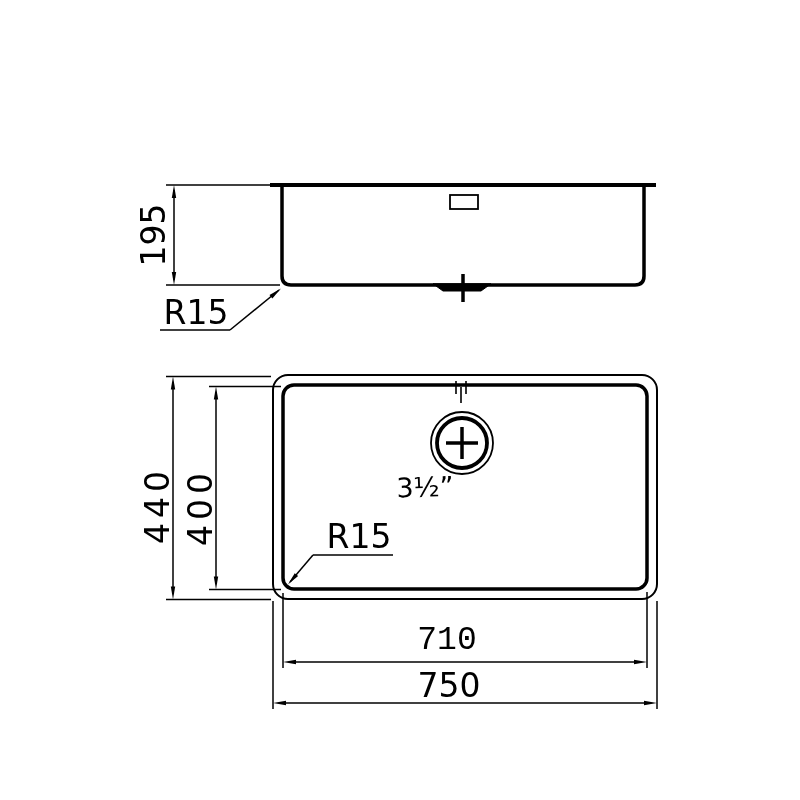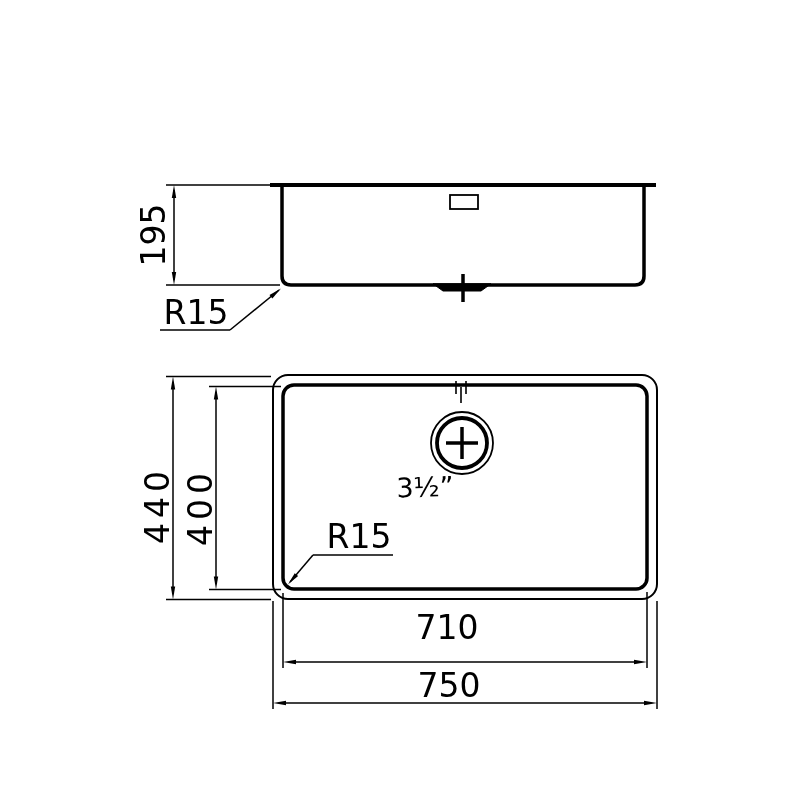--- a/index.html
+++ b/index.html
@@ -137,21 +137,21 @@
   </svg>
 
   <span class="dim-label vertical" style="left:153px; top:235px;">195</span>
 
   <span class="dim-label" style="left:196px; top:312px;">R15</span>
 
   <span class="dim-label vertical spread" style="left:157px; top:505px;">440</span>
 
   <span class="dim-label vertical spread" style="left:200px; top:507px;">400</span>
 
-  <span class="dim-label" style="left:447px; top:627px;">710</span>
+  <span class="dim-label" style="left:447px; top:640px;font-family:Liberation Mono, monospace;">710</span>
 
   <span class="dim-label" style="left:449px; top:685px;text-align:center;">750</span>
 
   <span class="dim-label" style="left:359px; top:536px;">R15</span>
 
   <span class="drain-label" style="left:425px; top:487px;">3½”</span>
 
 </div>
 
 </body></html>

